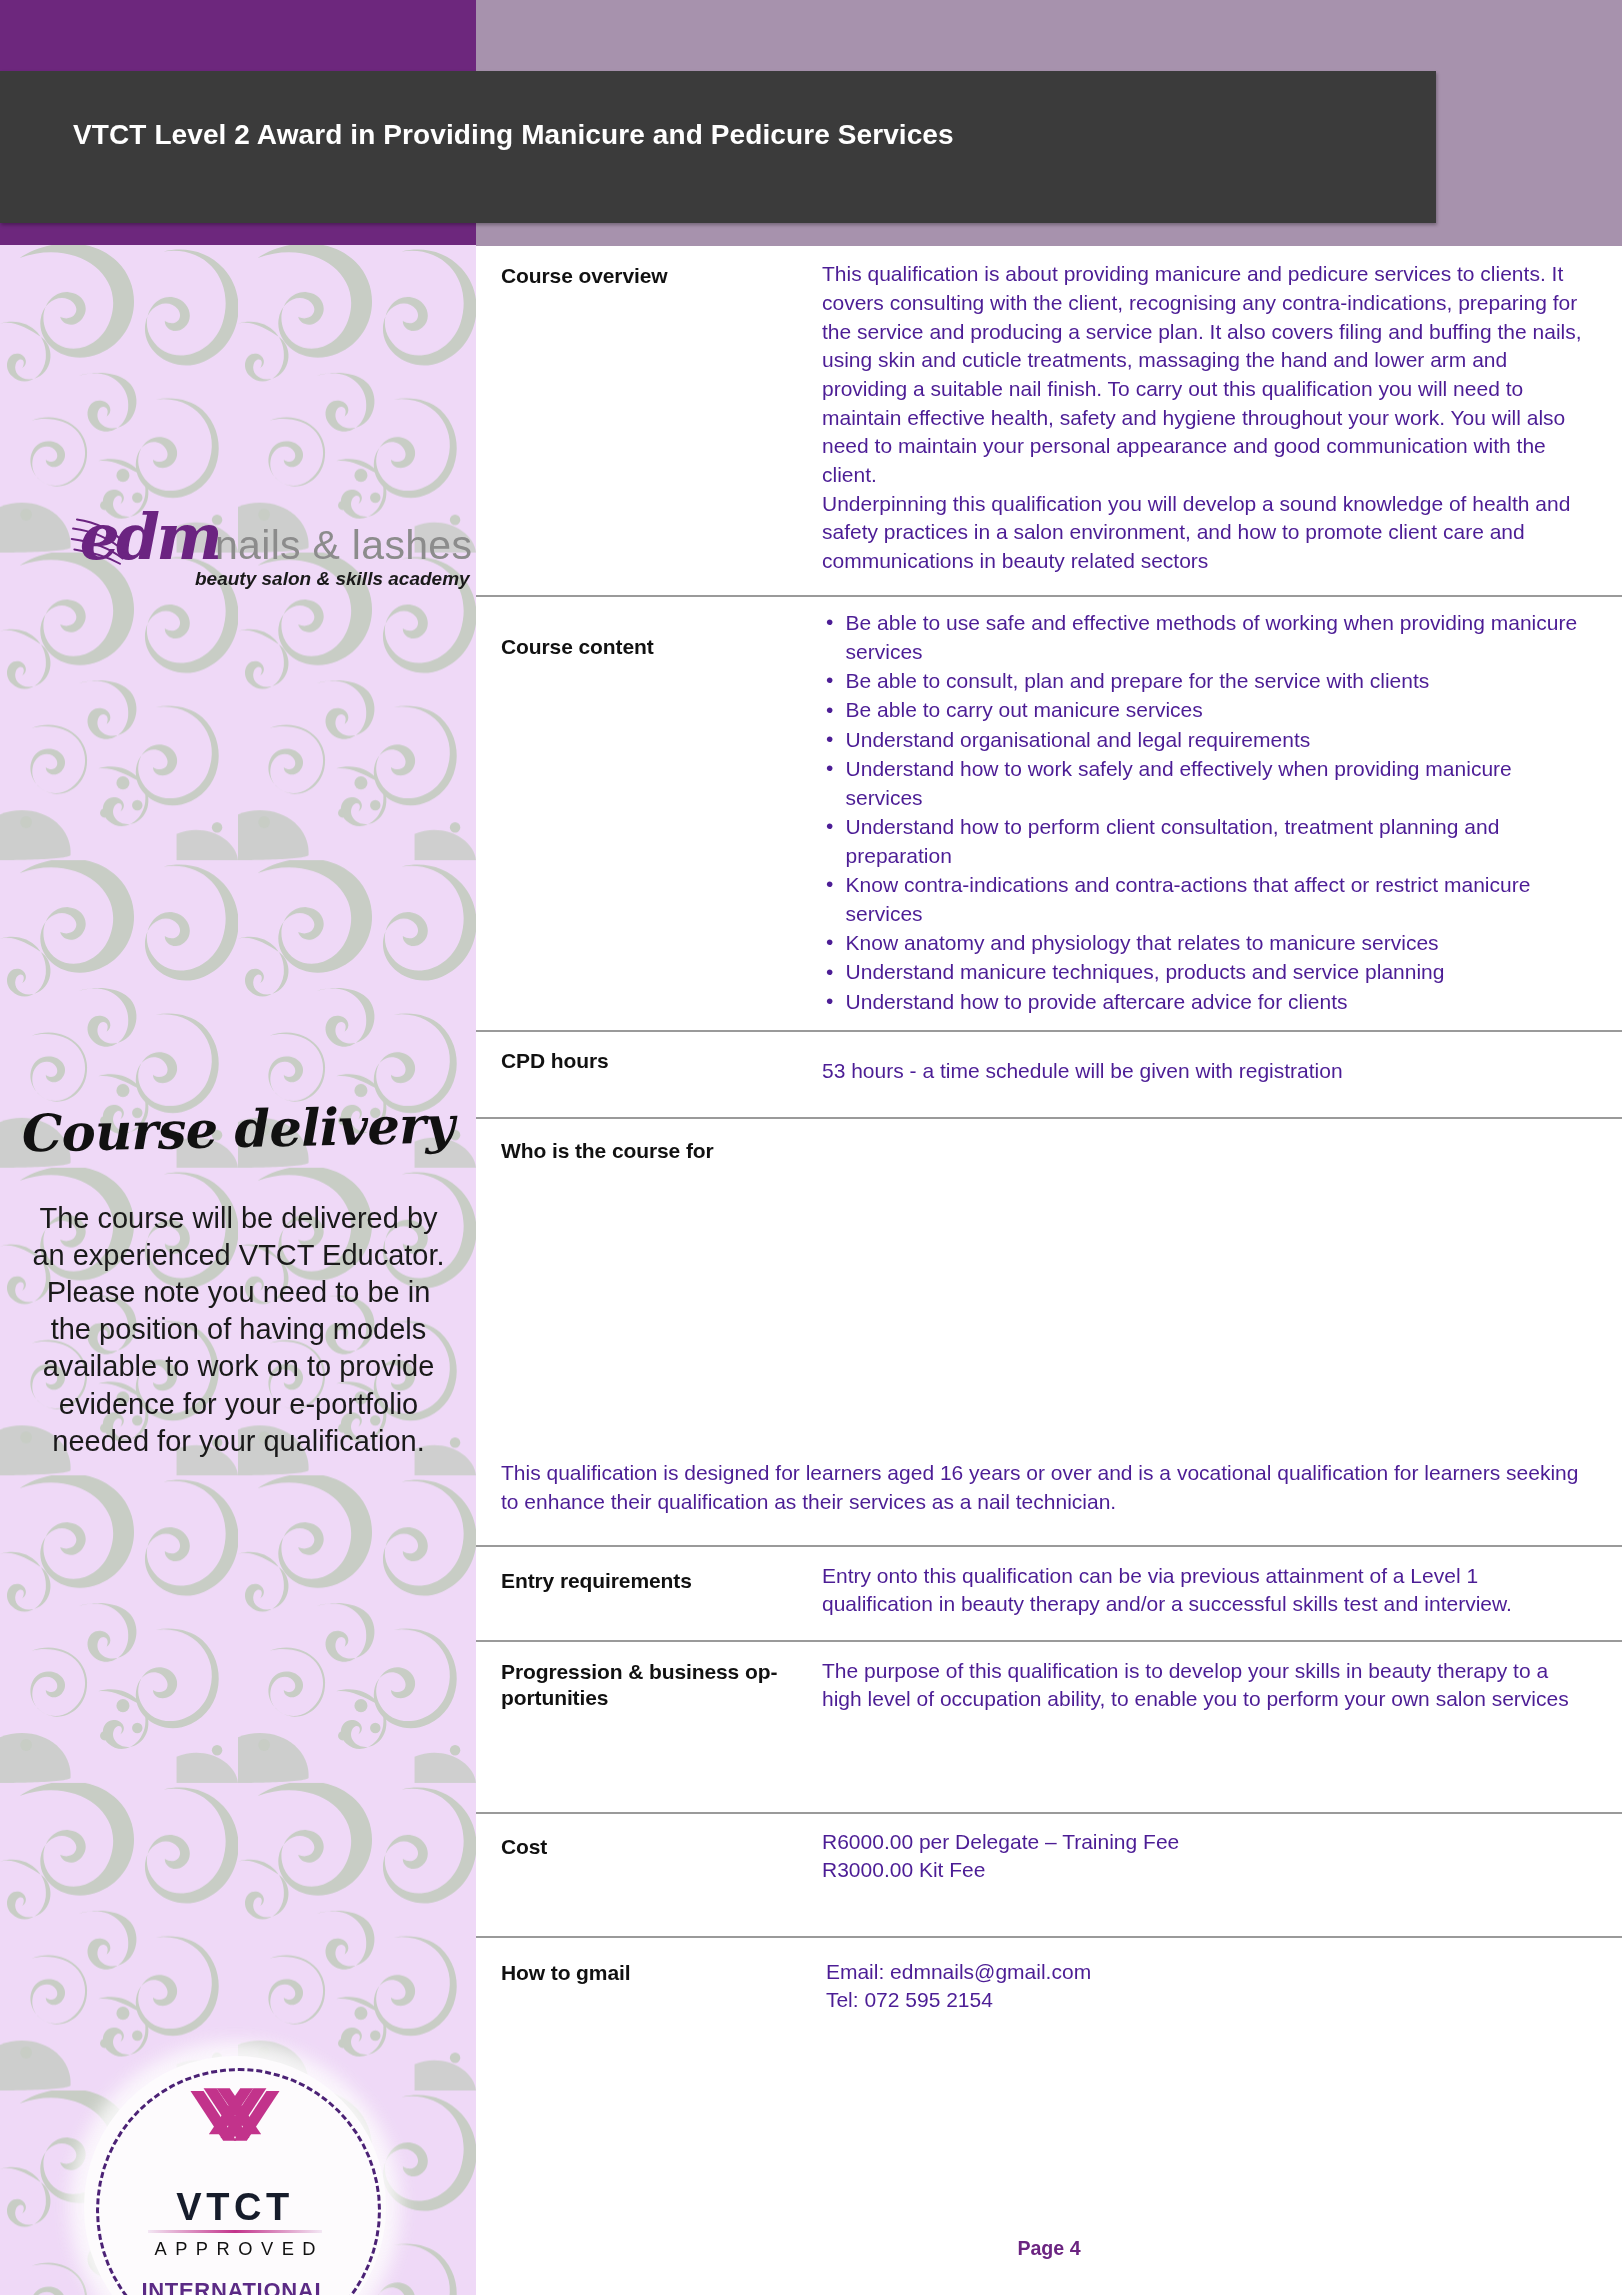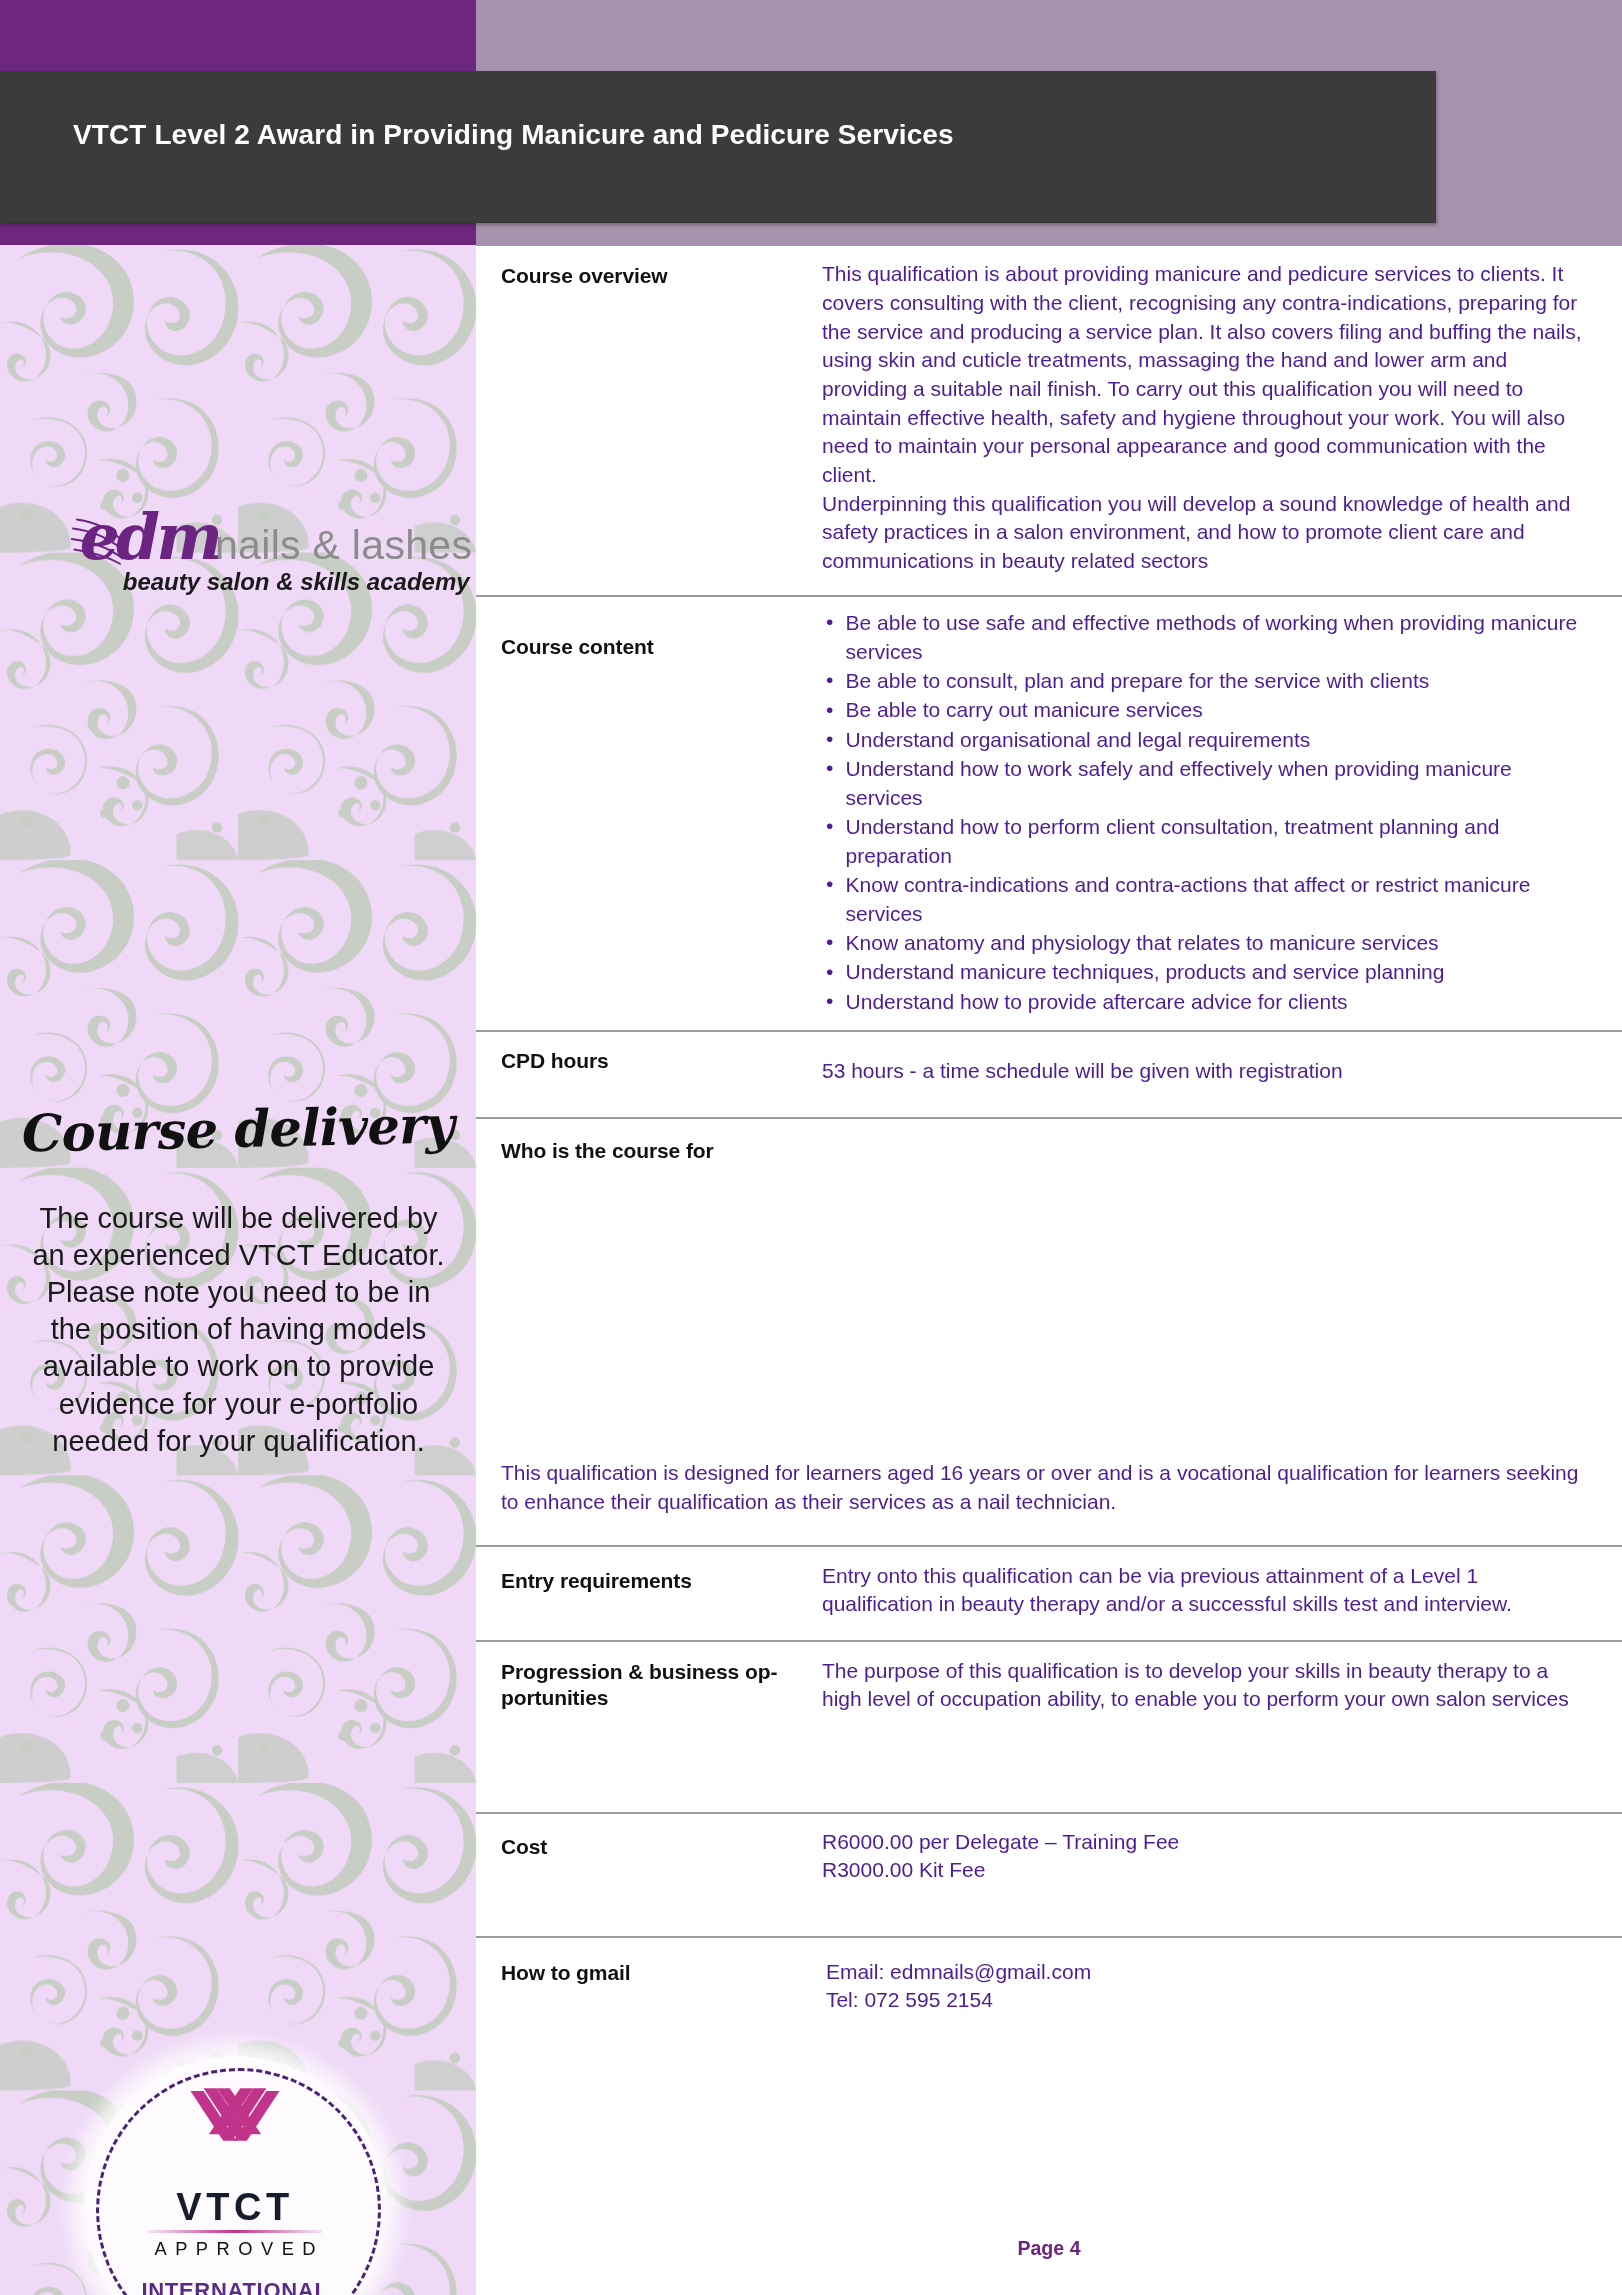--- a/index.html
+++ b/index.html
@@ -93,21 +93,21 @@
   .logo-nl {
     font-size: 41px;
     color: #8C8C8C;
     letter-spacing: 0.3px;
     vertical-align: baseline;
     margin-left: -3.9px;
   }
   .logo-sub {
     font-style: italic;
     font-weight: bold;
-    font-size: 24px;
+    font-size: 19px;
     color: #1a1a1a;
     text-align: right;
     margin-top: -6.5px;
     padding-right: 2.6px;
   }
 
   .delivery-title {
     position: absolute;
     left: 0; top: 854px;
     width: 476px;

